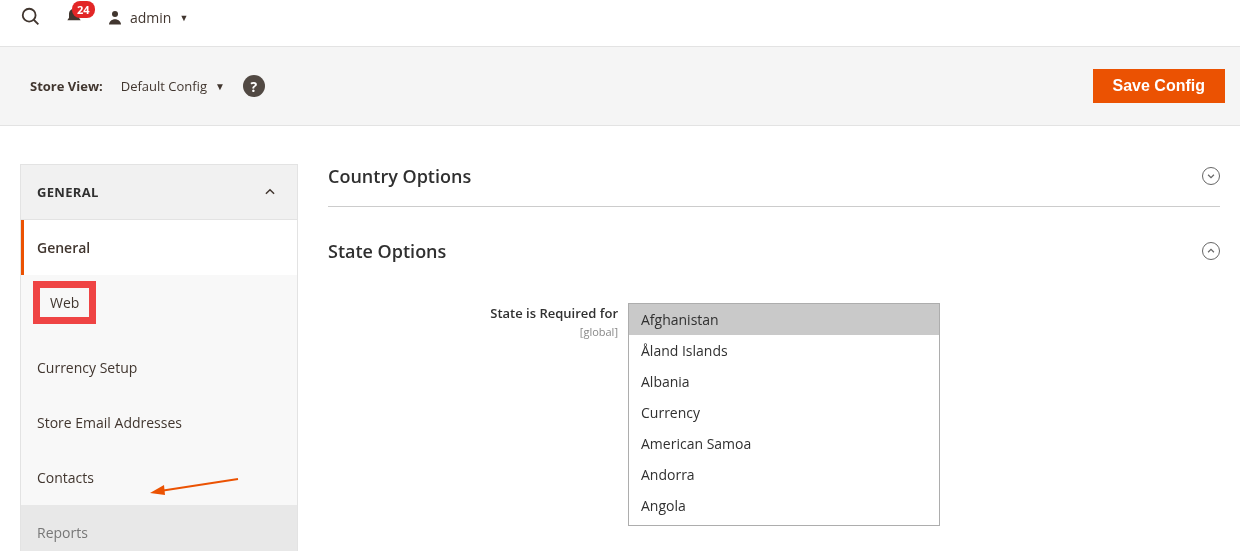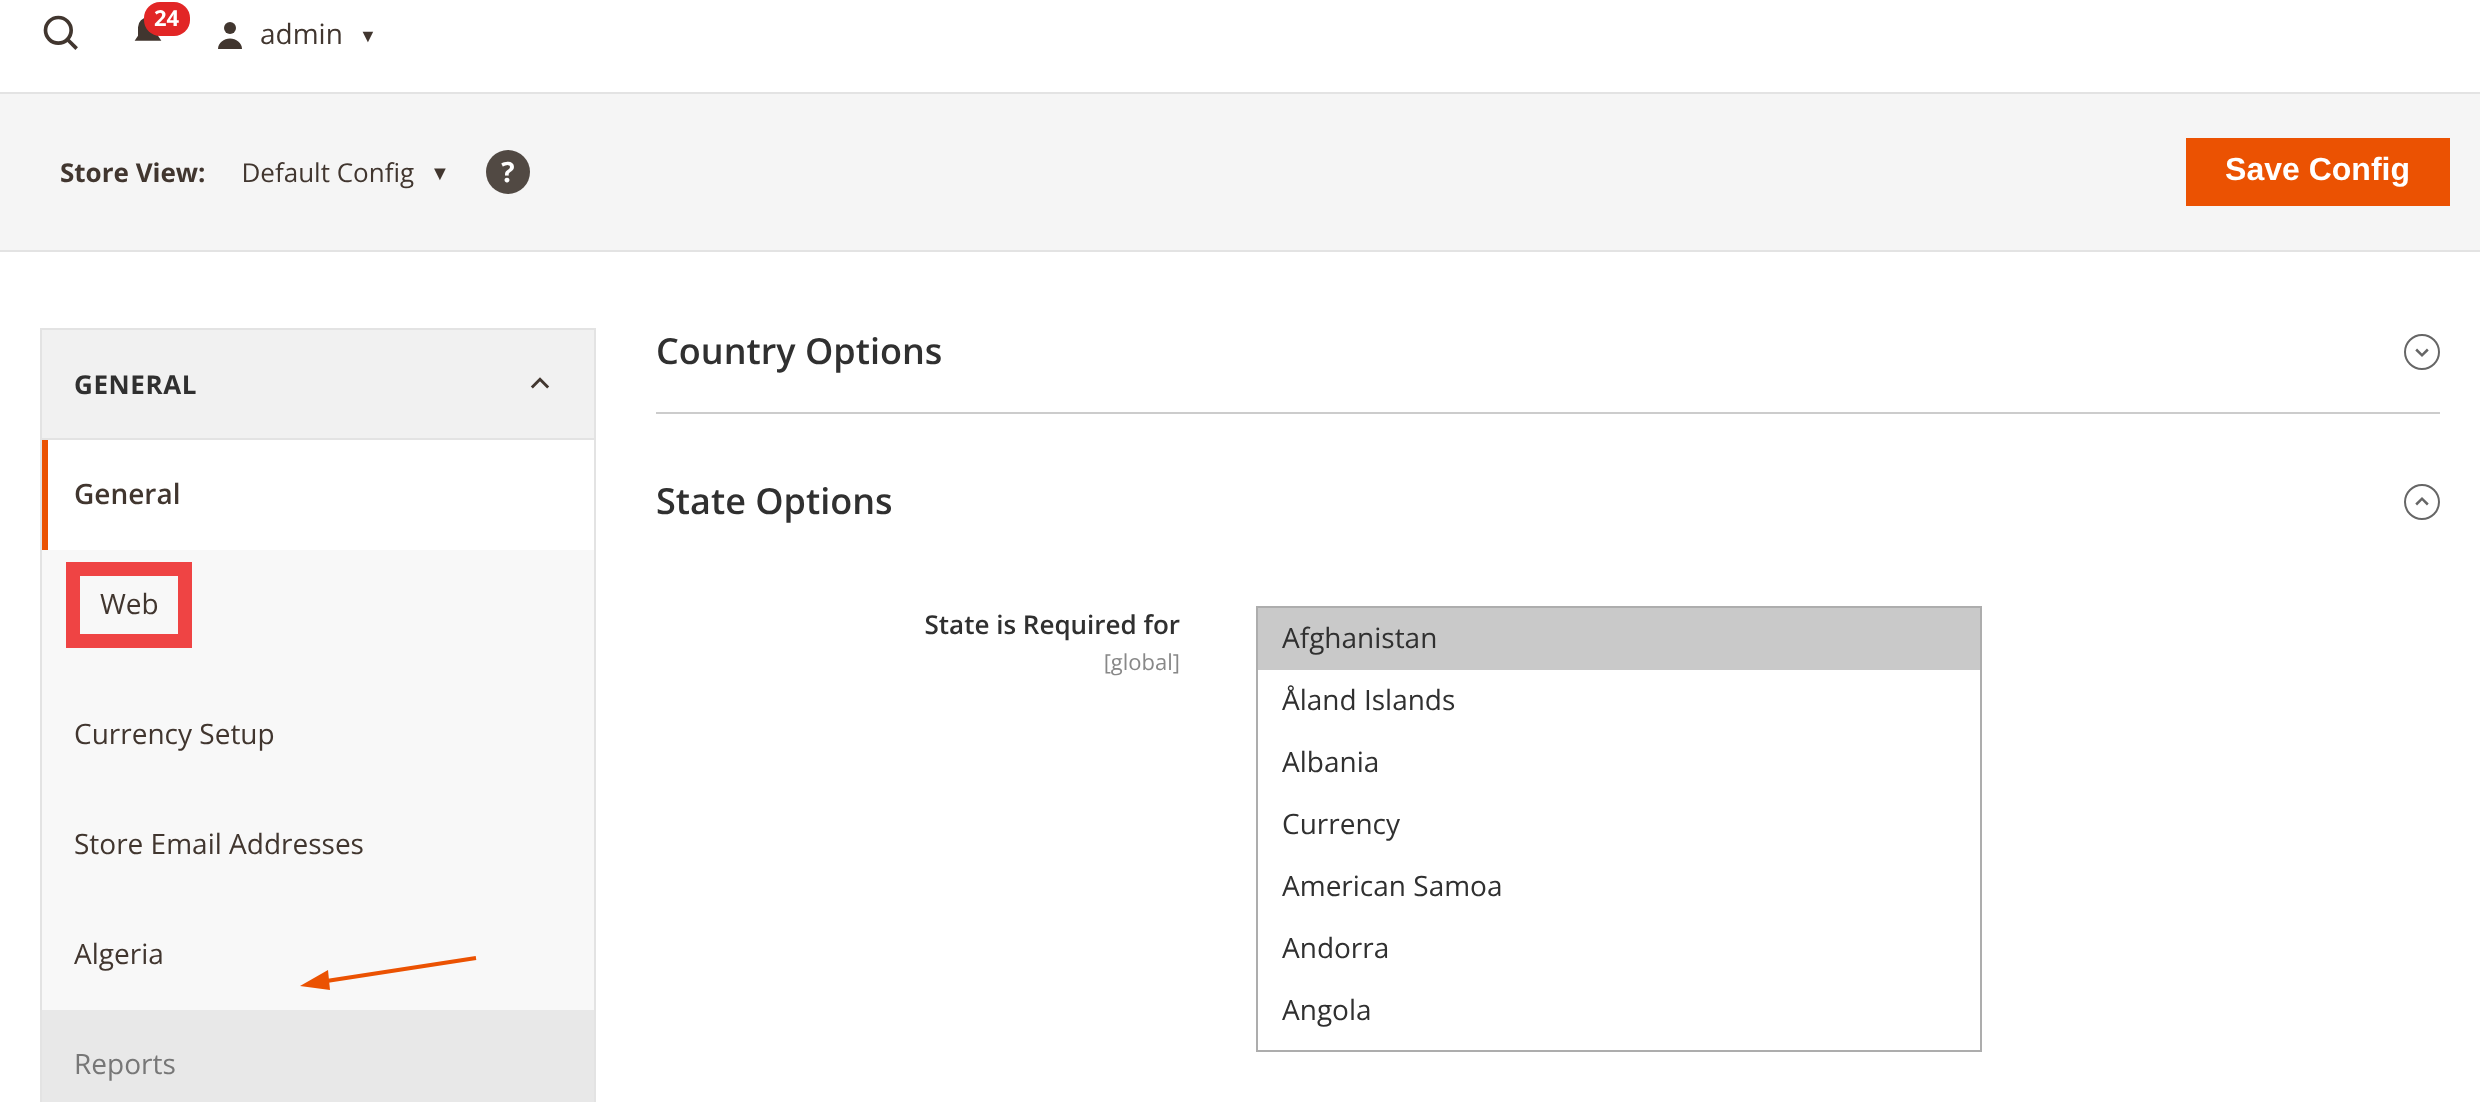--- a/index.html
+++ b/index.html
@@ -26,24 +26,24 @@
     .sb-item.active{background:#fff;border-left:3px solid #eb5202;padding-left:13px;font-weight:600}
     .sb-highlight-box{border:7px solid #ef4444;display:inline-block;padding:5px 10px;margin:0 0 10px 12px;color:#41362f;cursor:pointer}
     .sb-reports{background:#e8e8e8;color:#777}
     .arrow-annot{position:absolute;left:130px;top:311px;width:90px;height:20px}
     .main{flex:1}
     .section-header{display:flex;justify-content:space-between;align-items:center;padding:0 0 18px 0;border-bottom:1px solid #ccc;cursor:pointer;margin-bottom:0}
     .section-title{font-size:18px;font-weight:600;color:#303030}
     .circle-toggle{width:18px;height:18px;border:1px solid #666;border-radius:50%;display:flex;align-items:center;justify-content:center}
     .section-header.collapsed{margin-bottom:32px}
     .form-row{display:flex;align-items:flex-start;margin-top:22px}
-    .label-col{width:300px;text-align:right;padding-right:38px}
+    .label-col{width:300px;text-align:right;padding-right:10px}
     .label-col .lbl{font-size:13px;color:#303030;font-weight:600}
     .label-col .scope{font-size:11px;color:#888;display:block;margin-top:2px}
-    .select-multi{width:363px;height:223px;border:1px solid #adadad;overflow-y:scroll;background:#fff}
+    .select-multi{width:312px;height:223px;border:1px solid #adadad;overflow-y:scroll;background:#fff}
     .opt{padding:6px 12px;font-size:14px;color:#303030;cursor:pointer}
     .opt.selected{background:#c9c9c9}
     
     .select-multi::-webkit-scrollbar{width:16px}
     .select-multi::-webkit-scrollbar-track{background:#f1f1f1;border-left:1px solid #ddd}
     .select-multi::-webkit-scrollbar-thumb{background:#c1c1c1}
     .select-multi::-webkit-scrollbar-button{background:#f1f1f1;height:16px;border:1px solid #ddd}
     .sidebar-wrap{position:relative}
   </style>
 </head>
@@ -94,21 +94,21 @@
         <svg width="14" height="14" viewBox="0 0 24 24" fill="none" stroke="#41362f" stroke-width="2.5">
             <polyline points="5 15 12 8 19 15"></polyline>
           </svg>
       </div>
       <a class="sb-item active">General</a>
       <div style="background:#f8f8f8;padding:6px 0">
         <span class="sb-highlight-box">Web</span>
       </div>
       <a class="sb-item">Currency Setup</a>
       <a class="sb-item">Store Email Addresses</a>
-      <a class="sb-item">Algeria</a>
+      <a class="sb-item">Contacts</a>
       <a class="sb-item sb-reports">Reports</a>
     </div>
     <svg class="arrow-annot" viewBox="0 0 90 20">
       <line x1="88" y1="4" x2="10" y2="16" stroke="#eb5202" stroke-width="2"></line>
       <polygon points="0,18 14,10 15,20" fill="#eb5202"></polygon>
     </svg>
   </div>
 
   <div class="main">
     <div class="section-header collapsed">

